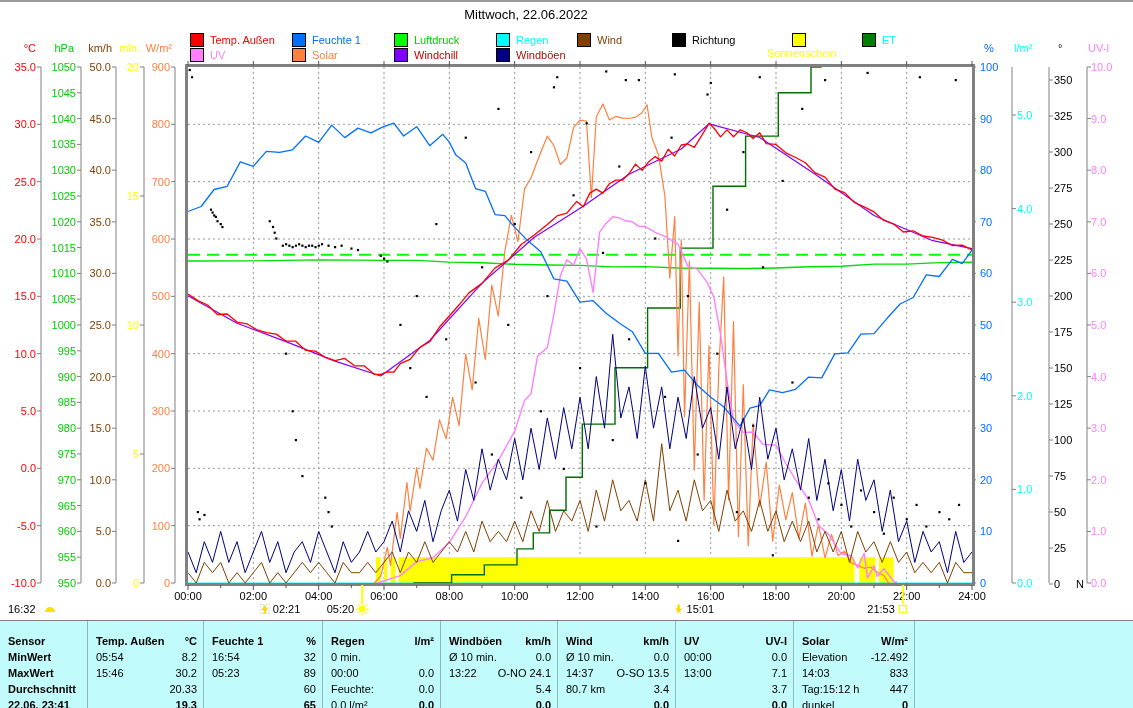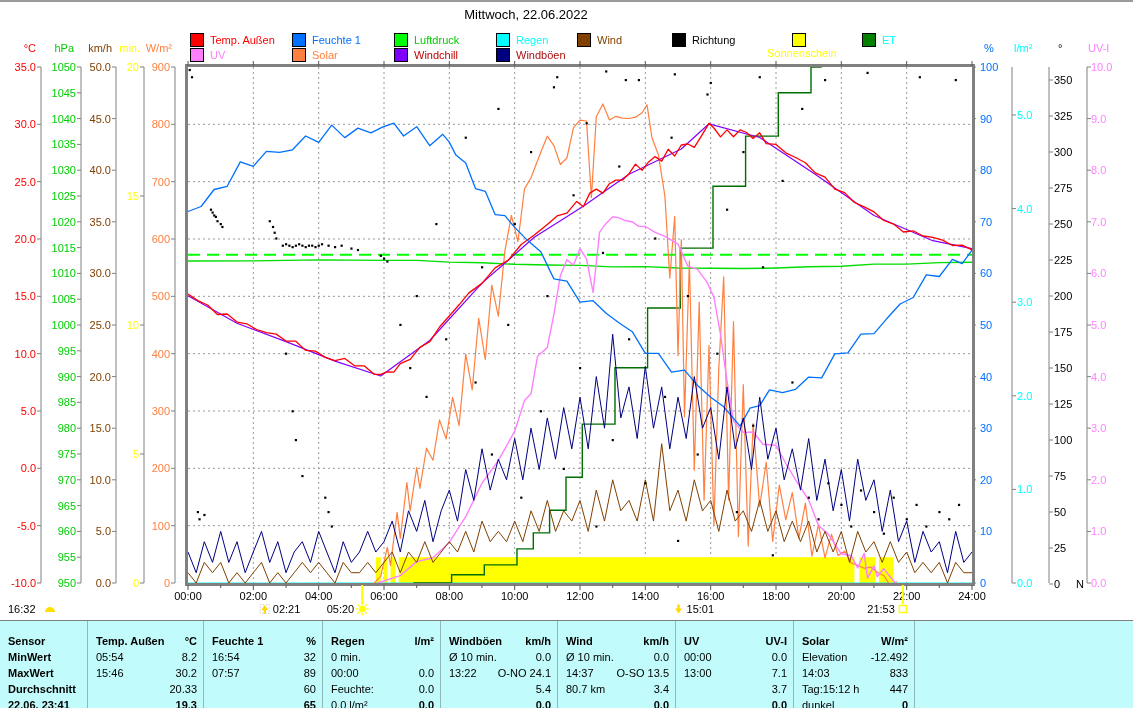--- a/index.html
+++ b/index.html
@@ -584,21 +584,21 @@
       <div class="tcol sep" style="left: 203px; width: 119px;">
         <div class="trow b">
           <span>Feuchte 1</span>
           <span>%</span>
         </div>
         <div class="trow">
           <span>16:54</span>
           <span>32</span>
         </div>
         <div class="trow">
-          <span>07:57</span>
+          <span>05:23</span>
           <span>89</span>
         </div>
         <div class="trow">
           <span></span>
           <span>60</span>
         </div>
         <div class="trow">
           <span></span>
           <span class="b">65</span>
         </div>

